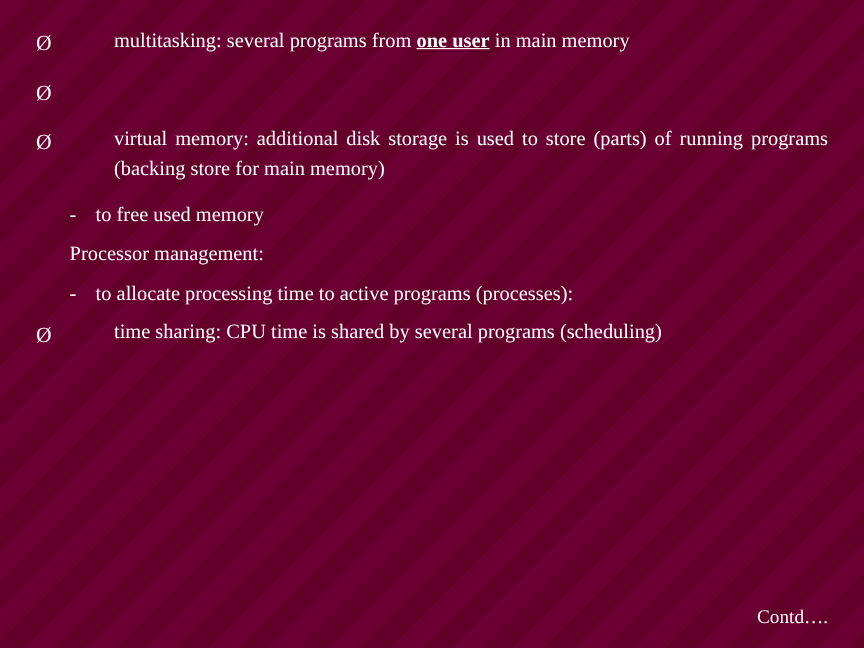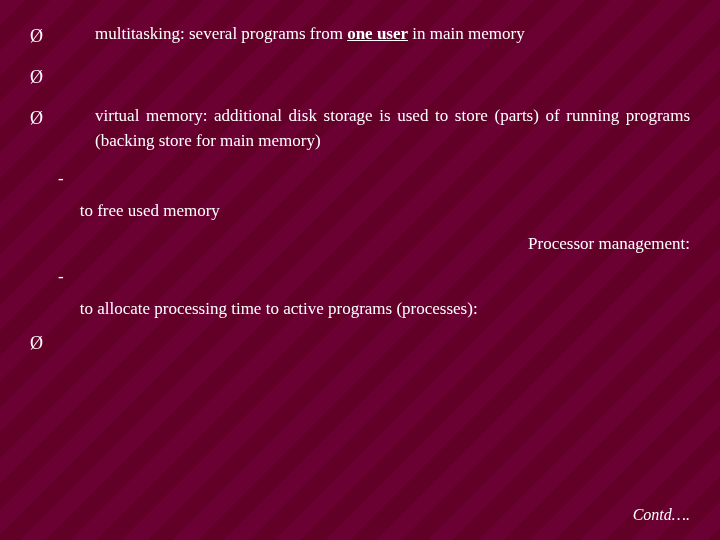--- a/index.html
+++ b/index.html
@@ -75,37 +75,34 @@
       align-items: flex-start;
     }
 
     .dash {
       margin-right: 16px;
       flex-shrink: 0;
     }
 
     .sub-text {
       flex: 1;
-      margin-top: 32px;
     }
 
     .processor-heading {
       padding-left: 28px;
       margin-bottom: 8px;
       font-size: 17px;
-      text-align: right;
     }
 
     .contd {
       position: absolute;
       bottom: 16px;
       right: 30px;
       font-size: 16px;
       color: #ffffff;
-      font-style: italic;
     }
   </style>
 </head>
 <body>
 
 <div class="background">
   <div class="stripe-overlay"></div>
 </div>
 
 <div class="content">
@@ -137,17 +134,20 @@
     Processor management:
   </div>
 
   <div class="sub-item">
     <span class="dash">-</span>
     <span class="sub-text">to allocate processing time to active programs (processes):</span>
   </div>
 
   <div class="bullet-item">
     <span class="bullet-symbol">Ø</span>
+    <span class="bullet-text">
+      time sharing: CPU time is shared by several programs (scheduling)
+    </span>
   </div>
 
 </div>
 
 <div class="contd">Contd….</div>
 
 </body></html>

